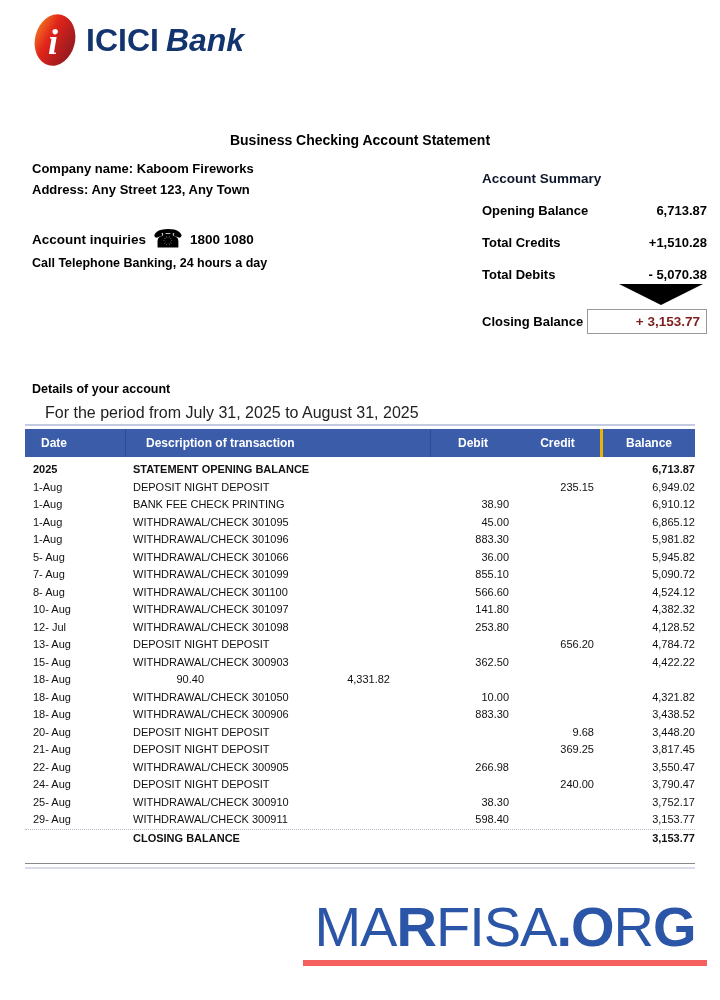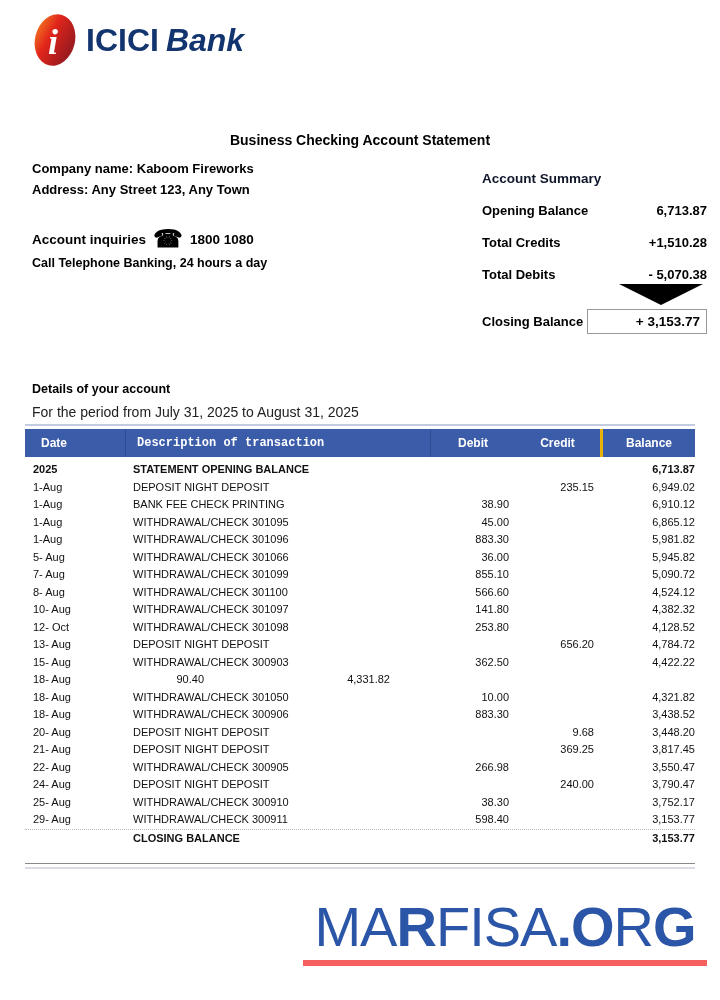--- a/index.html
+++ b/index.html
@@ -29,34 +29,34 @@
   .summary-title{font-size:13.5px;font-weight:bold;color:#0f172a;margin-bottom:17px;}
   .summary-row{display:flex;justify-content:space-between;font-size:13px;font-weight:bold;
                color:#000;margin-bottom:17px;}
   .summary-arrow{position:absolute;left:619px;top:284px;width:0;height:0;
                  border-left:42px solid transparent;border-right:42px solid transparent;
                  border-top:21px solid #000;}
   .closing-row{position:absolute;left:482px;top:309px;width:225px;display:flex;
                justify-content:space-between;align-items:center;}
   .closing-label{font-size:13px;font-weight:bold;color:#000;}
   .closing-box{width:106px;border:1px solid #999;padding:4px 6px;text-align:right;
-               font-size:13.5px;font-weight:bold;color:#000000;background:#fff;}
+               font-size:13.5px;font-weight:bold;color:#7f1d1d;background:#fff;}
 
   
   .details-heading{position:absolute;left:32px;top:382px;font-size:12.5px;font-weight:bold;color:#000;}
-  .details-period{position:absolute;left:32px;top:404px;font-size:14px;color:#222;}
+  .details-period{position:absolute;left:45px;top:404px;font-size:16px;color:#222;}
 
   
   .table{position:absolute;left:25px;top:424px;width:670px;}
   .table-topline{height:2px;background:#c2cbe0;margin-bottom:3px;}
   .thead{display:flex;height:28px;background:#3b5ca8;color:#fff;font-size:12px;
          font-weight:bold;align-items:center;}
   .thead .hcell{box-sizing:border-box;height:28px;display:flex;align-items:center;}
   .h-date{width:100px;padding-left:16px;}
-  .h-desc{width:305px;padding-left:11px;border-left:1px solid #2d4c92;font-family:Liberation Mono, monospace;}
+  .h-desc{width:305px;padding-left:20px;border-left:1px solid #2d4c92;}
   .h-debit{width:85px;justify-content:center;border-left:1px solid #2d4c92;}
   .h-credit{width:85px;justify-content:center;}
   .h-balance{width:95px;justify-content:center;border-left:3px solid #eab308;}
 
   .tbody{padding-top:4px;border-bottom:1px solid #8a8a8a;padding-bottom:16px;}
   .trow{display:flex;line-height:17.5px;font-size:11px;color:#111;}
   .trow.em{font-weight:bold;}
   .trow.divider{border-top:1px dotted #b9b9c9;}
   .cell{box-sizing:border-box;}
   .c-date{width:100px;padding-left:8px;}
@@ -199,21 +199,21 @@
           <div class="cell c-balance">4,524.12</div>
         </div>
         <div class="trow">
           <div class="cell c-date">10- Aug</div>
           <div class="cell c-desc">WITHDRAWAL/CHECK 301097</div>
           <div class="cell c-debit">141.80</div>
           <div class="cell c-credit"></div>
           <div class="cell c-balance">4,382.32</div>
         </div>
         <div class="trow">
-          <div class="cell c-date">12- Oct</div>
+          <div class="cell c-date">12- Jul</div>
           <div class="cell c-desc">WITHDRAWAL/CHECK 301098</div>
           <div class="cell c-debit">253.80</div>
           <div class="cell c-credit"></div>
           <div class="cell c-balance">4,128.52</div>
         </div>
         <div class="trow">
           <div class="cell c-date">13- Aug</div>
           <div class="cell c-desc">DEPOSIT NIGHT DEPOSIT</div>
           <div class="cell c-debit"></div>
           <div class="cell c-credit">656.20</div>

